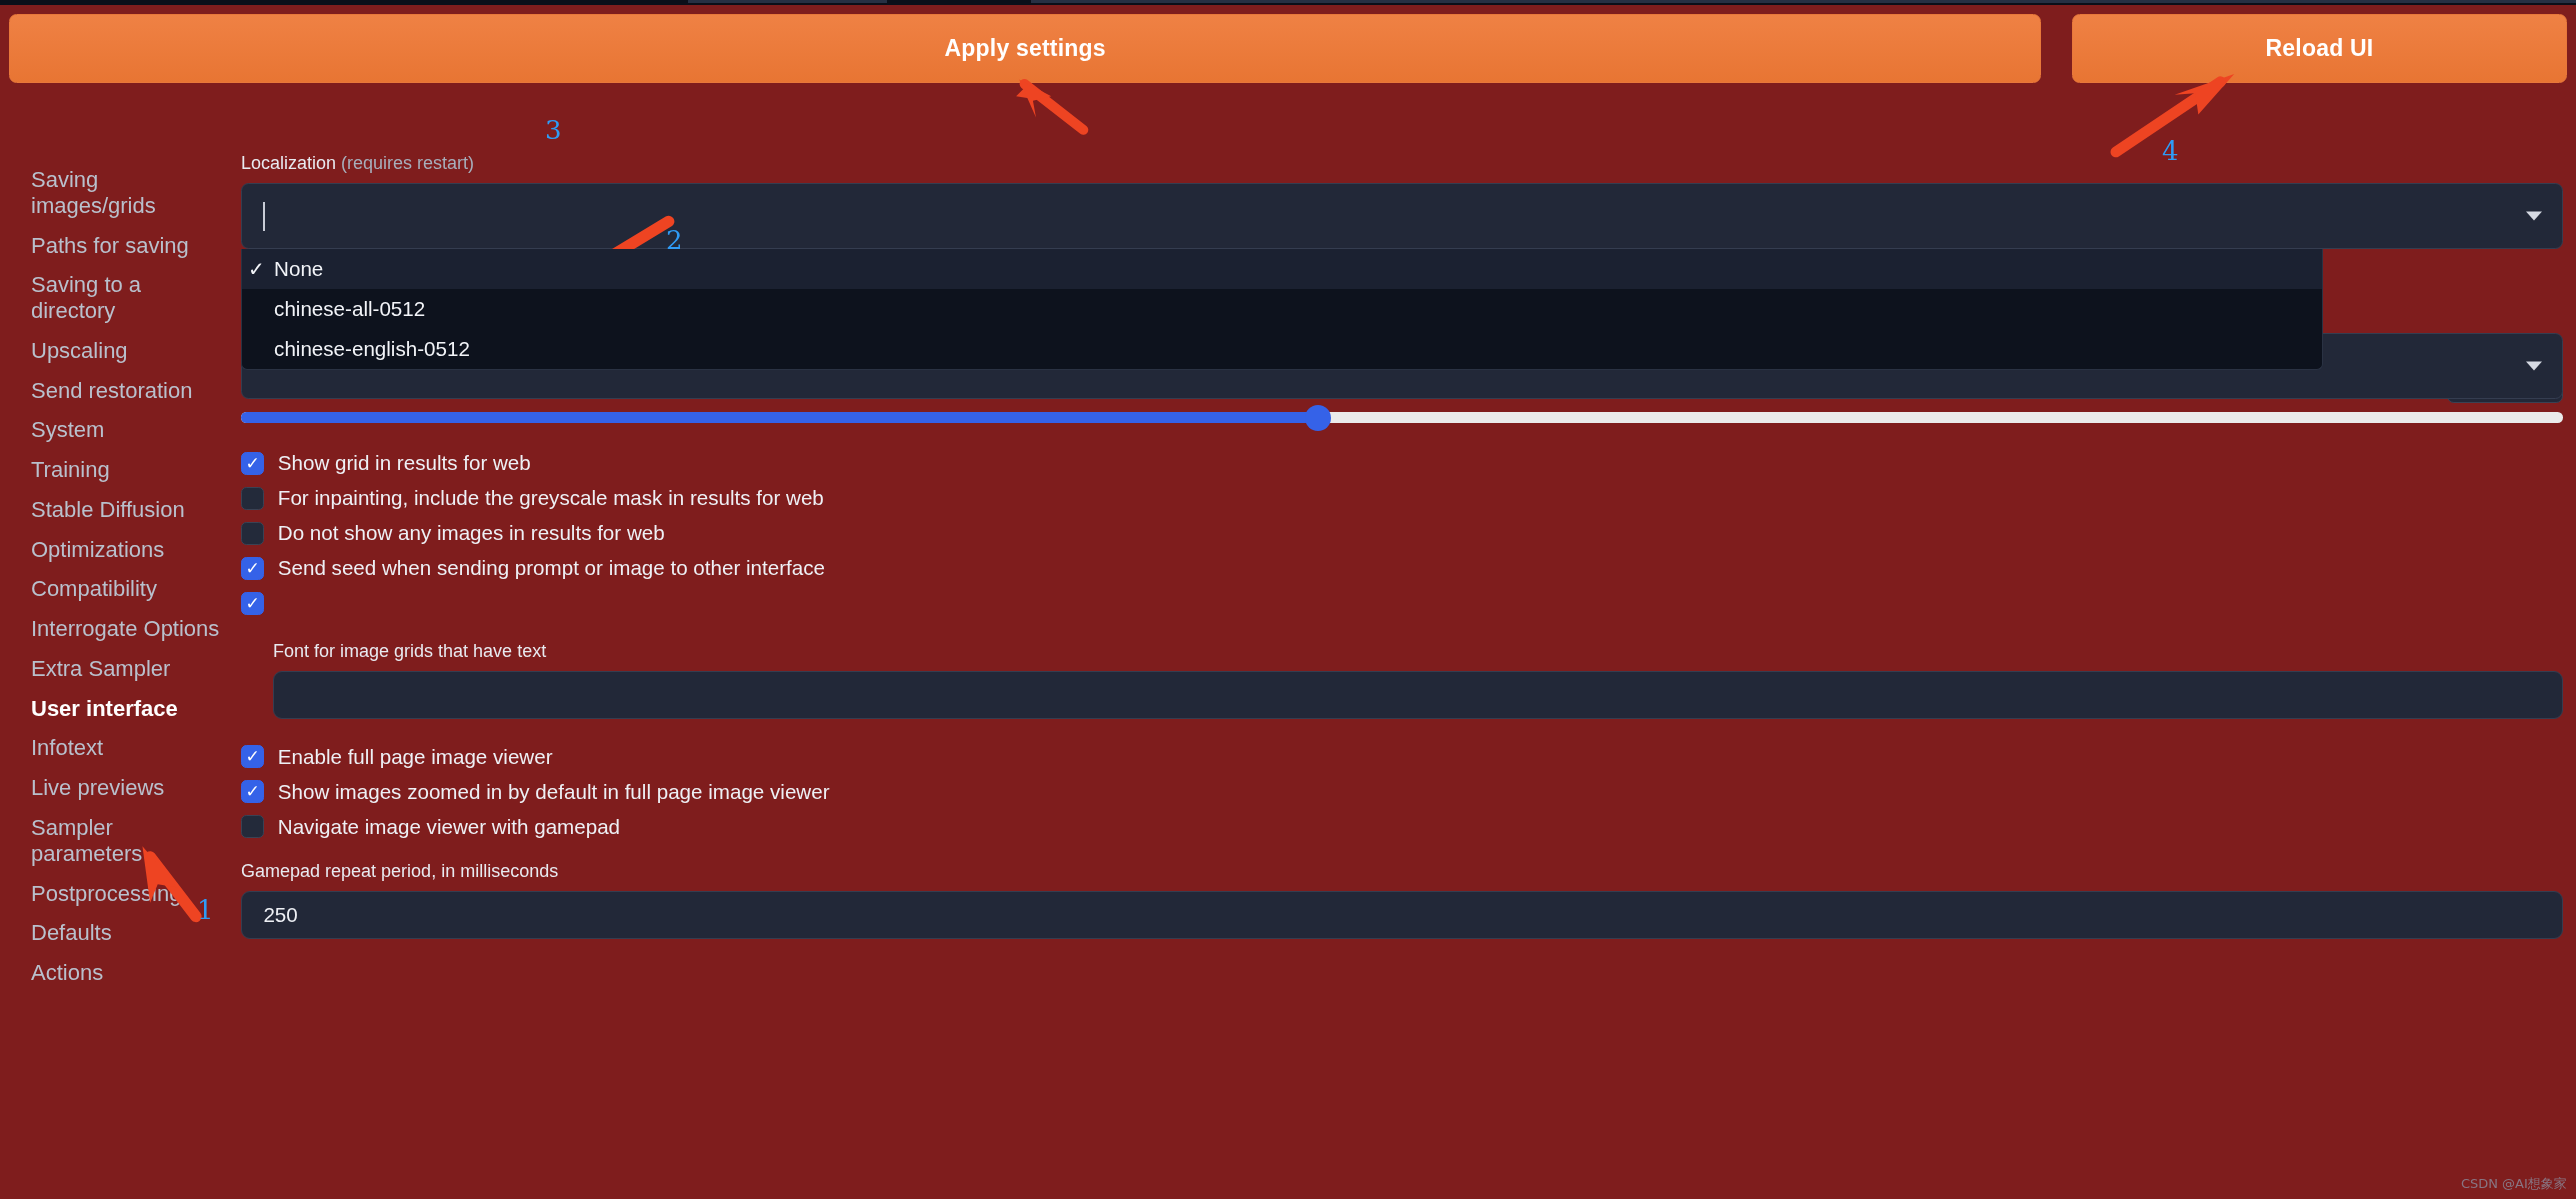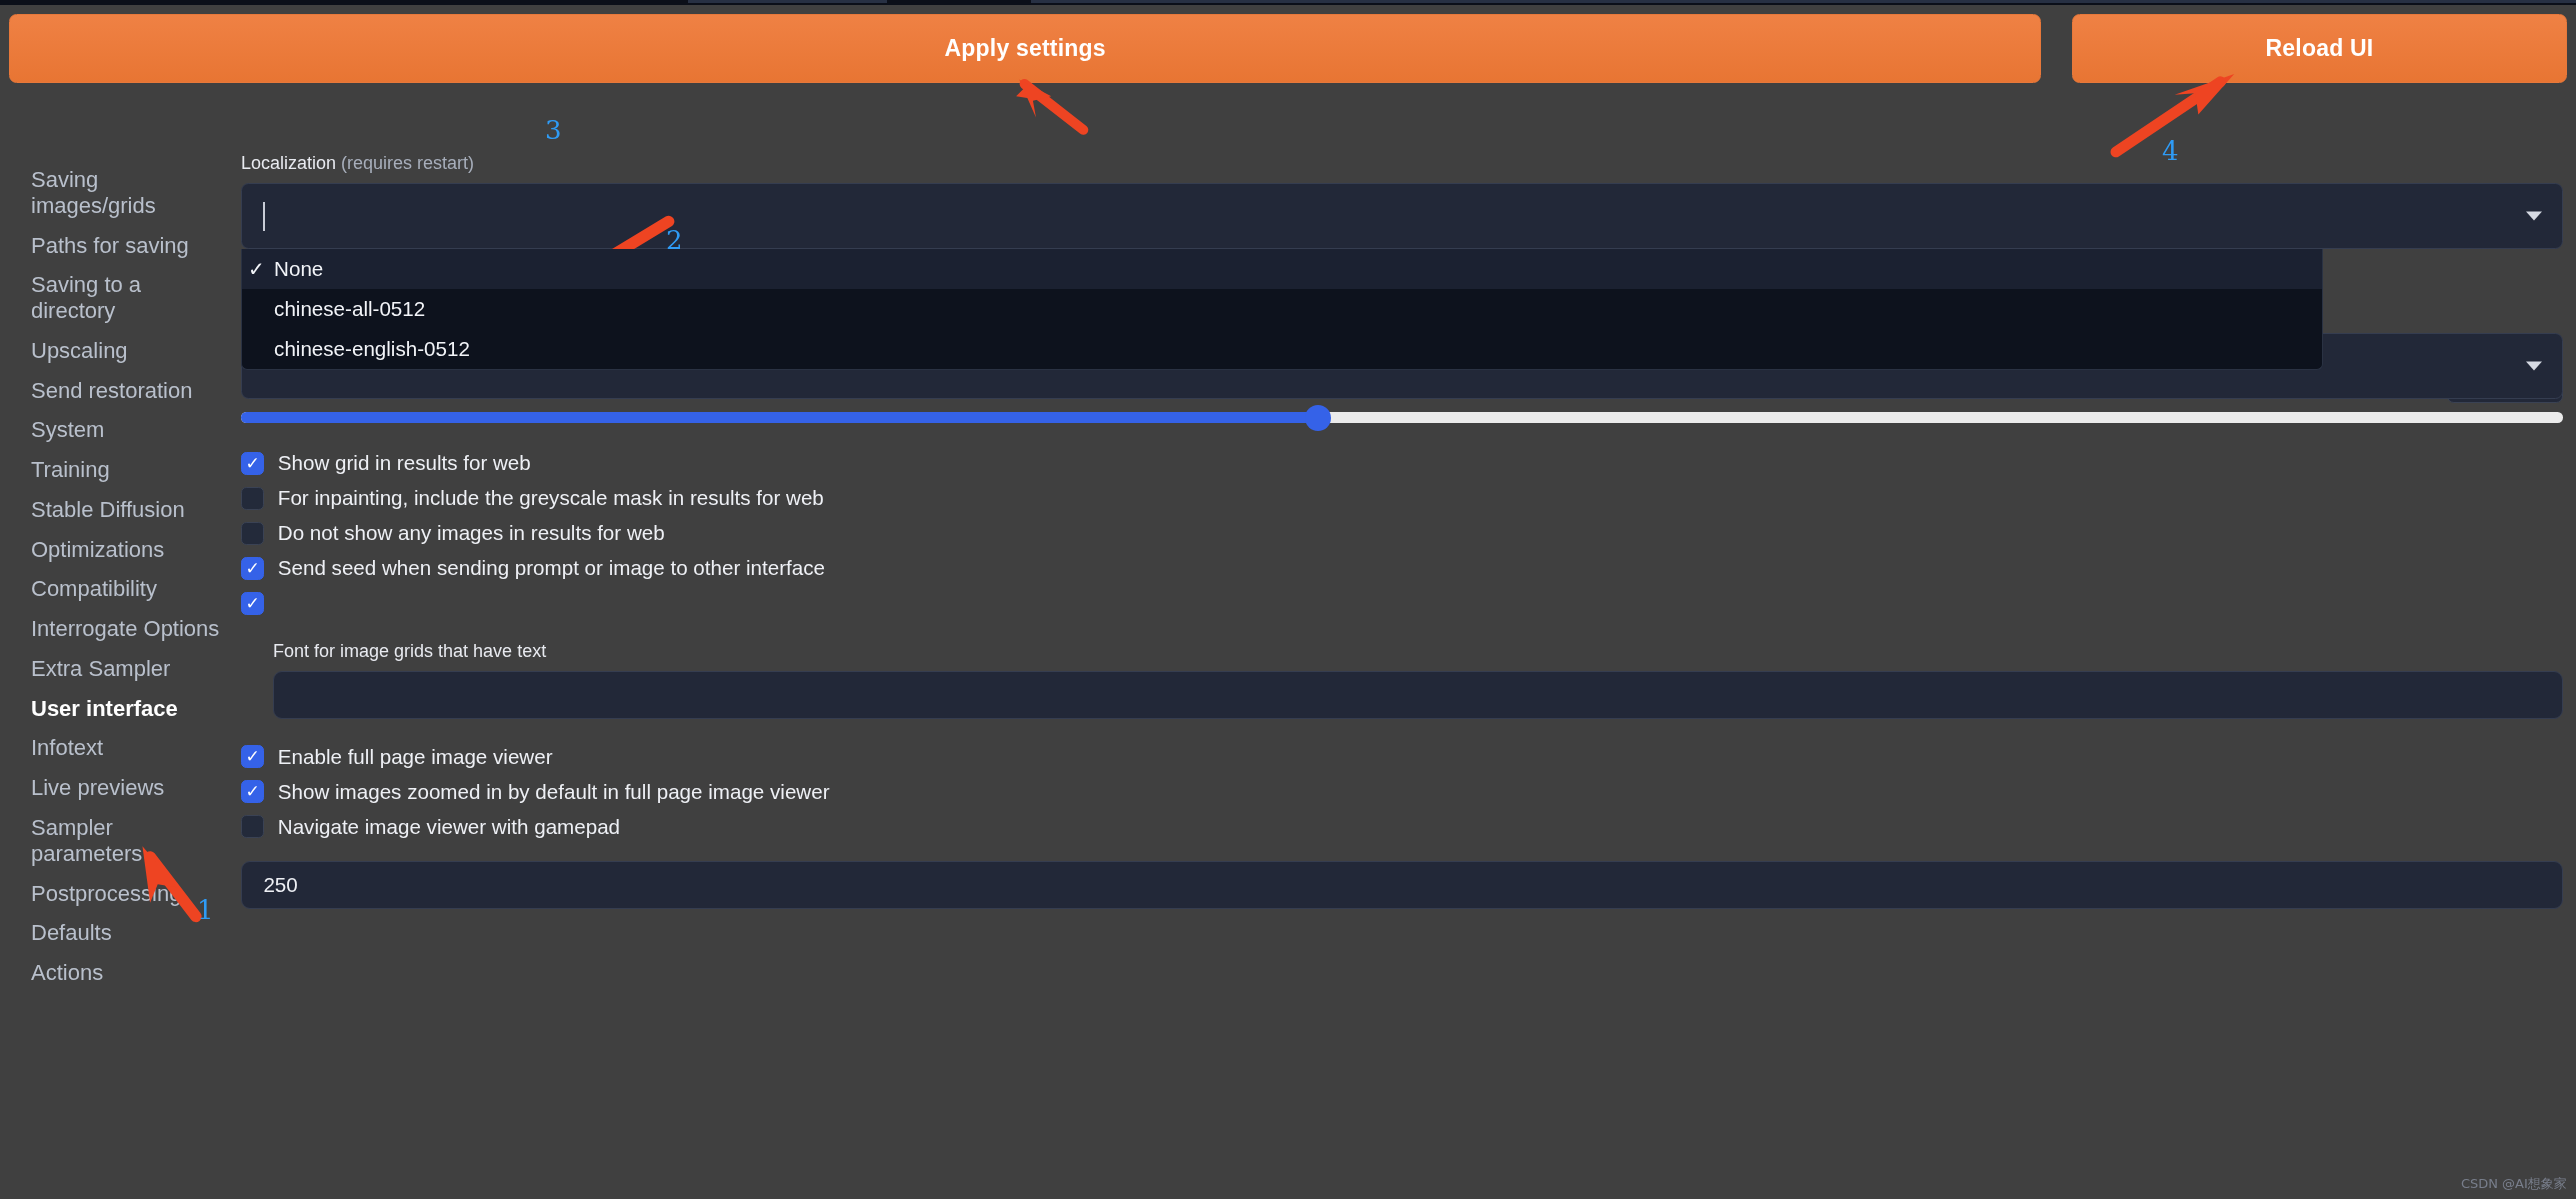--- a/index.html
+++ b/index.html
@@ -2,21 +2,21 @@
 <html style="font-size:12.2px"><head>
 <meta charset="utf-8">
 <style>
   * { box-sizing: border-box; margin: 0; padding: 0; }
   html, body {
     width: 2576px; height: 1199px;
     background: #0b0f19;
     font-family: "Liberation Sans", sans-serif;
     overflow: hidden;
   }
-  #root { position: relative; width: 2576px; height: 1199px; background: #404040; }
+  #root { position: relative; width: 2576px; height: 1199px; background: #7f1d1d; }
 
   
   .tabstrip { position:absolute; left:0; top:0; width:2576px; height:4.6px; background:#0b0f19; }
   .tabstrip .seg { position:absolute; top:0; height:3.1px; background:#273043; }
   .tabstrip .seg.a { left:688px;  width:199px; }
   .tabstrip .seg.b { left:1031px; width:1545px; }
 
   
   .btn-row { position:absolute; left:0; top:13.8px; width:2576px; height:70px; }
   .orange-btn {
@@ -257,20 +257,21 @@
           <span class="cbox on">✓</span>
           <span class="cblabel">Show images zoomed in by default in full page image viewer</span>
         </div>
         <div class="cbrow">
           <span class="cbox off"></span>
           <span class="cblabel">Navigate image viewer with gamepad</span>
         </div>
       </div>
 
     <div style="margin-top:17px;">
+      <div class="field-label">Gamepad repeat period, in milliseconds</div>
       <div class="textbox">250</div>
     </div>
 
   </div>
 
   <svg class="anno" style="left:0;top:0;width:2576px;height:1199px;" viewBox="0 0 3372 1570" width="2576" height="1199">
 
     <g>
       <path d="M1418,170 L1348,108 L1361,131 L1330,126 L1348,108 Z" fill="#ee4422"></path>
       <path d="M1418,170 L1341,110" stroke="#ee4422" stroke-width="13" stroke-linecap="round"></path>

